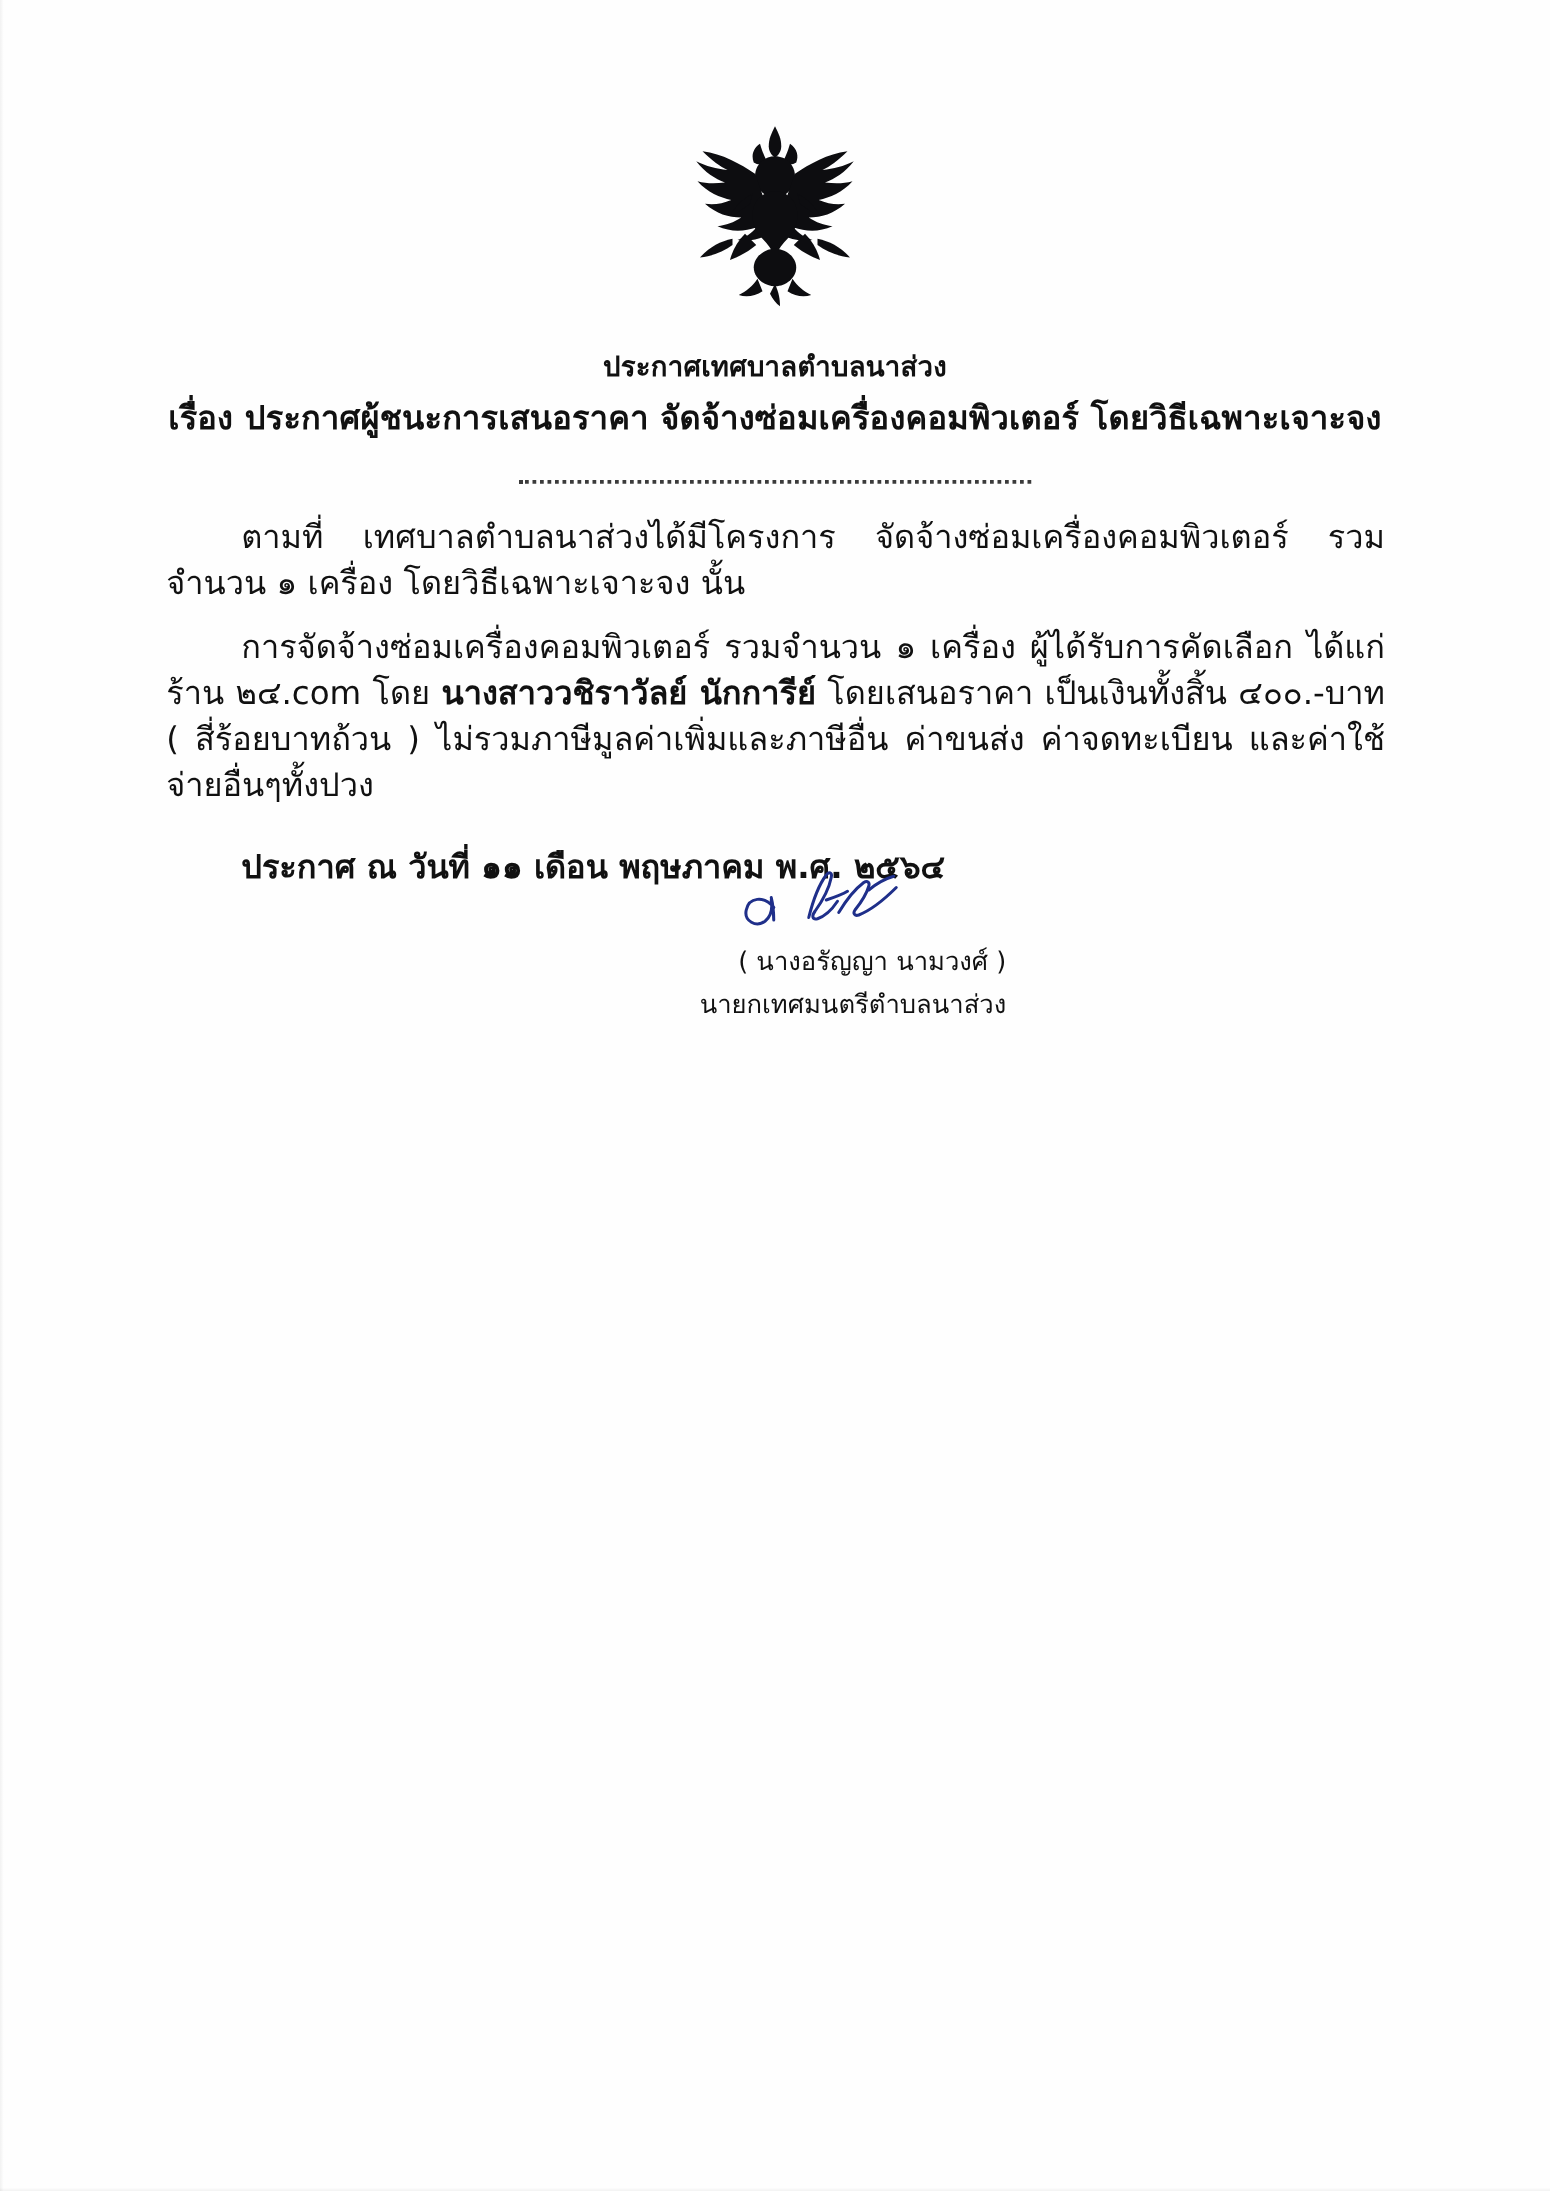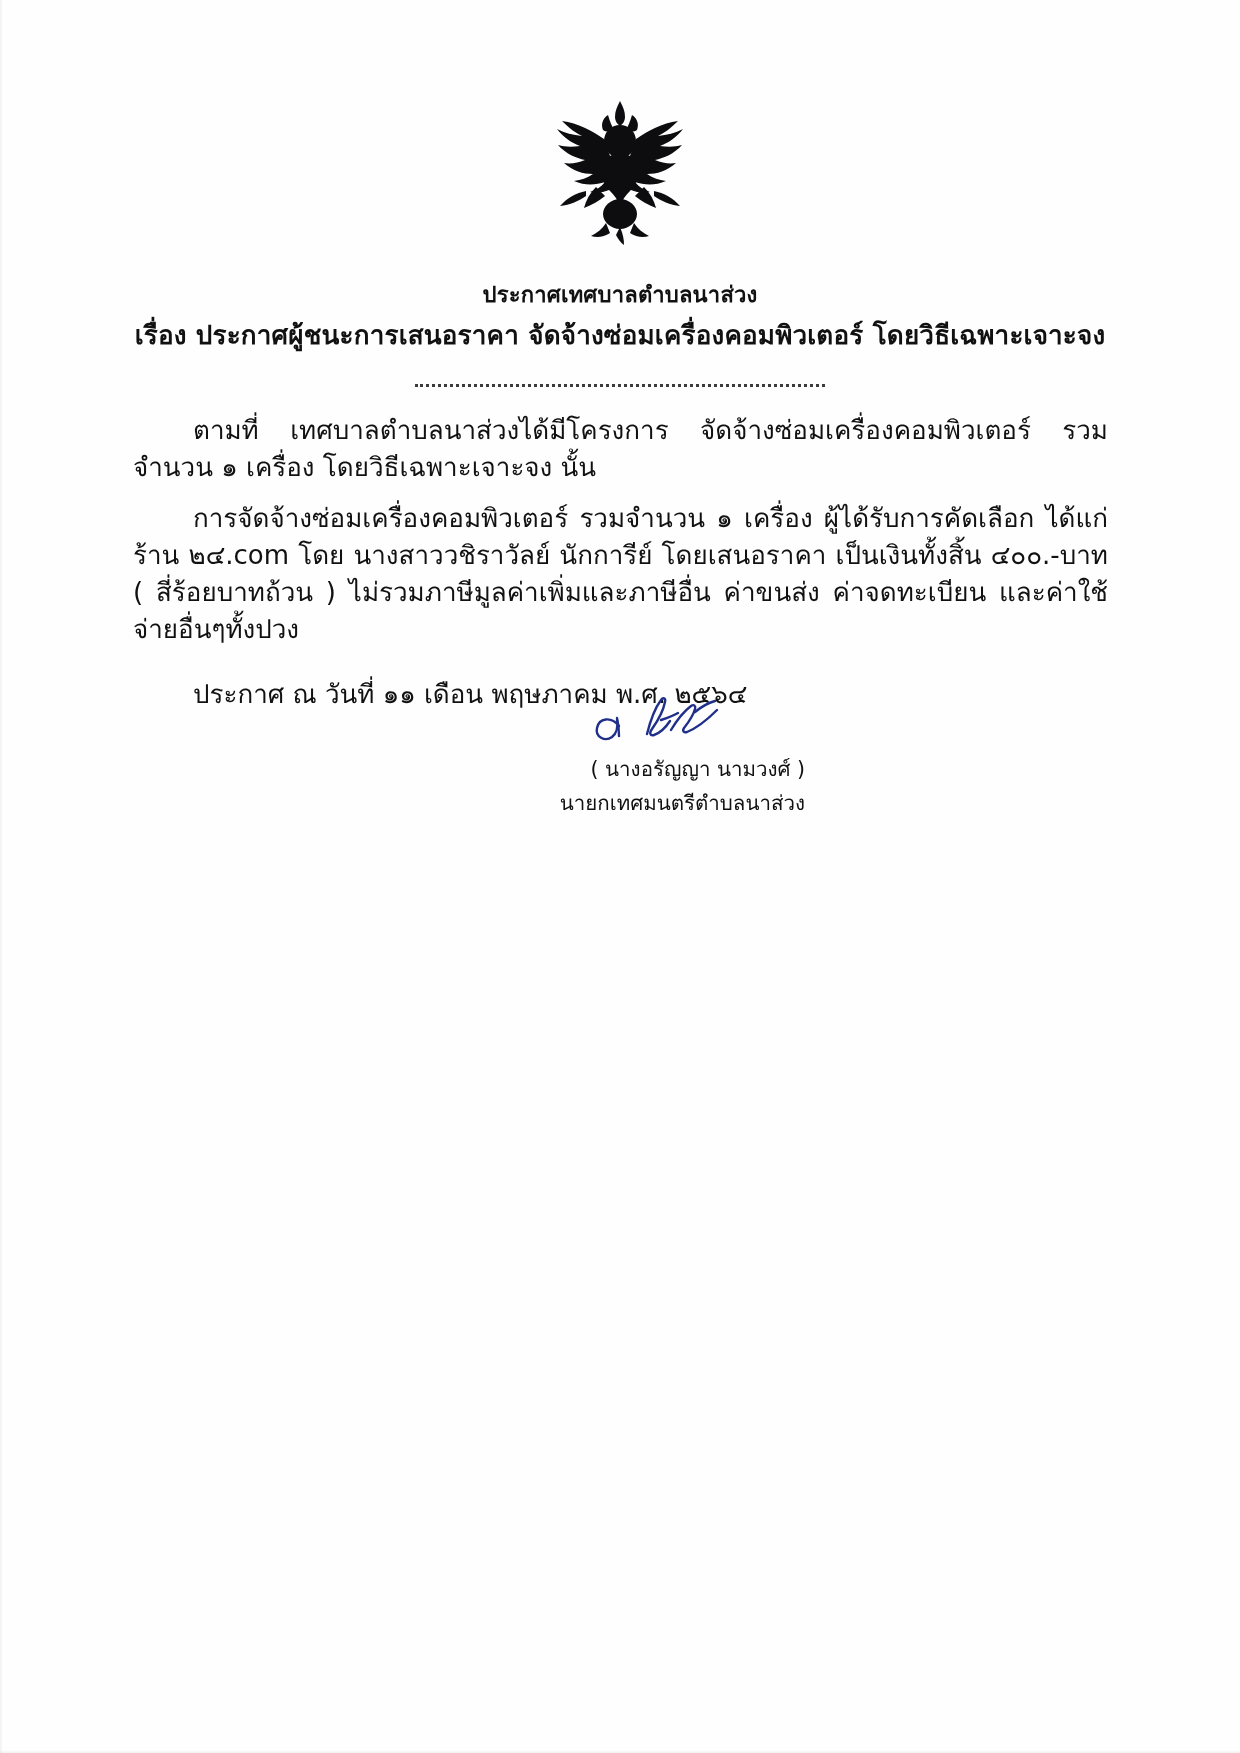--- a/index.html
+++ b/index.html
@@ -79,22 +79,22 @@
     font-size: 26px;
     line-height: 37px;
   }
   .para {
     margin-bottom: 14px;
     text-align: justify;
     text-justify: inter-word;
   }
   .para.p1 { text-indent: 60px; }
   .para.p2 { text-indent: 60px; }
-  .para.p3 { text-indent: 60px; margin-top: 28px; }
-  .bold { font-weight: 400; }
+  .para.p3 { text-indent: 60px; margin-top: 28px; font-weight: bold; }
+  .bold { font-weight: 700; }
 
   
   .sig-block {
     position: absolute;
     top: 690px;
     left: 0;
     width: 100%;
     text-align: center;
   }
   .sig-inner {

